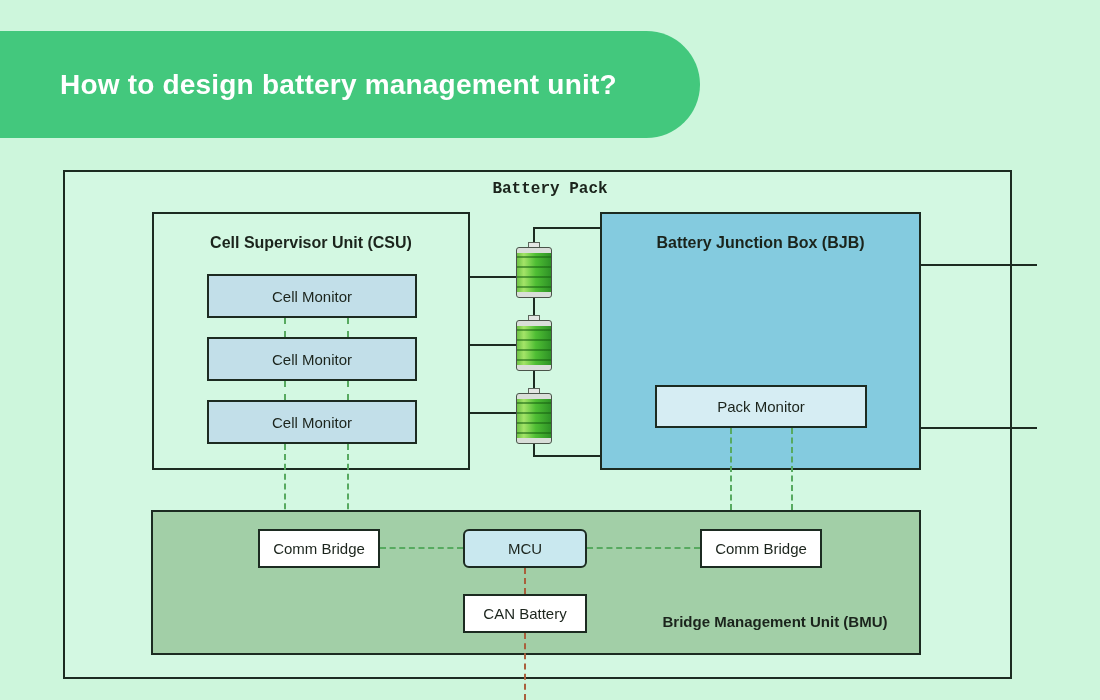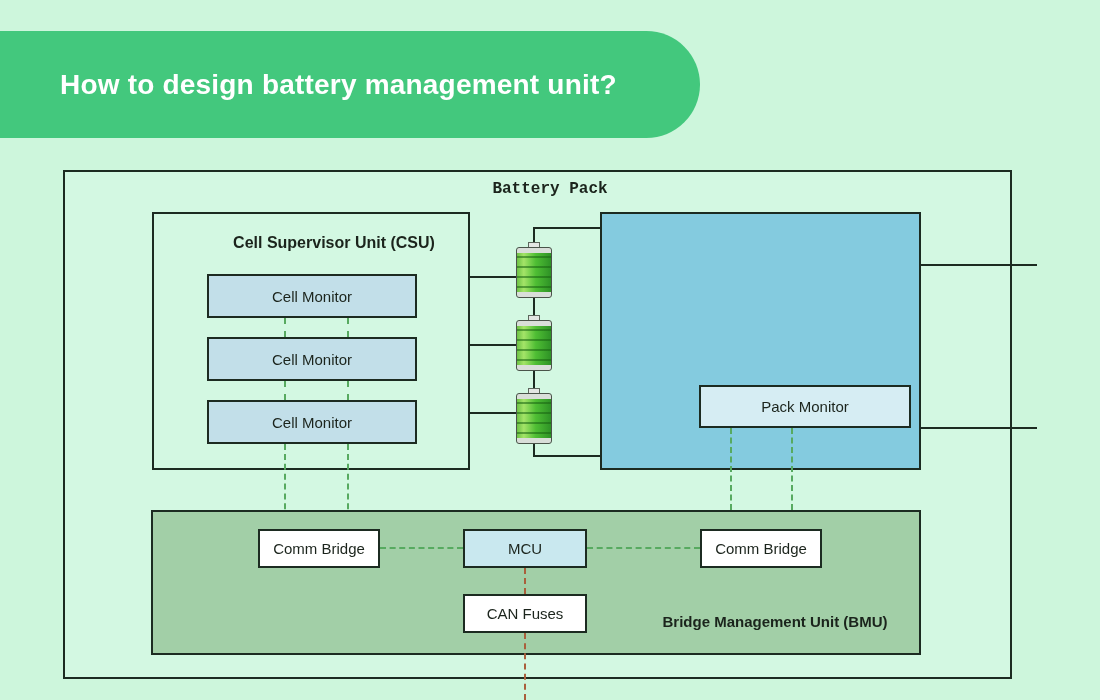--- a/index.html
+++ b/index.html
@@ -35,22 +35,22 @@
     font-size:16px;font-weight:bold;color:#1b241c;
   }
 
   .node{
     position:absolute;border:2px solid #1c2b21;box-sizing:border-box;
     display:flex;align-items:center;justify-content:center;
     font-size:15px;font-weight:normal;color:#1b241c;
   }
   .cellmon{background:#c2dfe9;width:210px;height:44px;left:207px;}
   .white{background:#ffffff;}
-  .packmon{background:#d6edf3;margin-left:44px;}
-  .mcu{background:#c9e8ef;}
+  .packmon{background:#d6edf3;}
+  .mcu{background:#c9e8ef;border-radius:6px;}
 
   
   .wire{position:absolute;background:#1c2b21;}
   .dashv{position:absolute;width:0;border-left:2px dashed #57aa60;}
   .dashh{position:absolute;height:0;border-top:2px dashed #57aa60;}
   .dashv.red{border-left-color:#a9603c;z-index:5;}
 
   
   .battery{position:absolute;width:36px;left:516px;}
   .battery .nub{
@@ -75,35 +75,36 @@
 <div class="stage">
 
   <div class="banner">
     <h1>How to design battery management unit?</h1>
   </div>
 
   <div class="obox pack"></div>
   <div class="boxlabel" style="top:180px;font-family:Liberation Mono, monospace;">Battery Pack</div>
 
   <div class="obox csu"></div>
-  <div class="boxlabel" style="top:234px;left:152px;right:auto;width:318px;margin-left:23px;">Cell Supervisor Unit (CSU)</div>
+  <div class="boxlabel" style="top:234px;left:152px;right:auto;width:318px;">Cell Supervisor Unit (CSU)</div>
 
   <div class="node cellmon" style="top:274px;">Cell Monitor</div>
   <div class="node cellmon" style="top:337px;">Cell Monitor</div>
   <div class="node cellmon" style="top:400px;">Cell Monitor</div>
 
   <div class="dashv" style="left:284px;top:318px;height:19px;"></div>
   <div class="dashv" style="left:347px;top:318px;height:19px;"></div>
   <div class="dashv" style="left:284px;top:381px;height:19px;"></div>
   <div class="dashv" style="left:347px;top:381px;height:19px;"></div>
 
   <div class="dashv" style="left:284px;top:444px;height:85px;"></div>
   <div class="dashv" style="left:347px;top:444px;height:85px;"></div>
 
   <div class="obox bjb"></div>
+  <div class="boxlabel" style="top:234px;left:600px;right:auto;width:321px;">Battery Junction Box (BJB)</div>
 
   <div class="node packmon" style="left:655px;top:385px;width:212px;height:43px;">Pack Monitor</div>
 
   <div class="dashv" style="left:730px;top:428px;height:101px;"></div>
   <div class="dashv" style="left:791px;top:428px;height:101px;"></div>
 
   <div class="wire" style="left:470px;top:276px;width:48px;height:2px;"></div>
   <div class="wire" style="left:470px;top:344px;width:48px;height:2px;"></div>
   <div class="wire" style="left:470px;top:412px;width:48px;height:2px;"></div>
 
@@ -129,21 +130,21 @@
     <div class="nub"></div>
     <div class="shell"></div>
   </div>
 
   <div class="obox bmu"></div>
   <div class="boxlabel" style="top:613px;left:655px;right:auto;width:240px;font-size:15px;">Bridge Management Unit (BMU)</div>
 
   <div class="node white" style="left:258px;top:529px;width:122px;height:39px;">Comm Bridge</div>
   <div class="node mcu" style="left:463px;top:529px;width:124px;height:39px;">MCU</div>
   <div class="node white" style="left:700px;top:529px;width:122px;height:39px;">Comm Bridge</div>
-  <div class="node white" style="left:463px;top:594px;width:124px;height:39px;">CAN Fuses</div>
+  <div class="node white" style="left:463px;top:594px;width:124px;height:39px;">CAN Battery</div>
 
   <div class="dashh" style="left:380px;top:547px;width:83px;"></div>
   <div class="dashh" style="left:587px;top:547px;width:113px;"></div>
 
   <div class="dashv red" style="left:524px;top:568px;height:26px;"></div>
   <div class="dashv red" style="left:524px;top:633px;height:67px;"></div>
 
 </div>
 
 </body></html>

